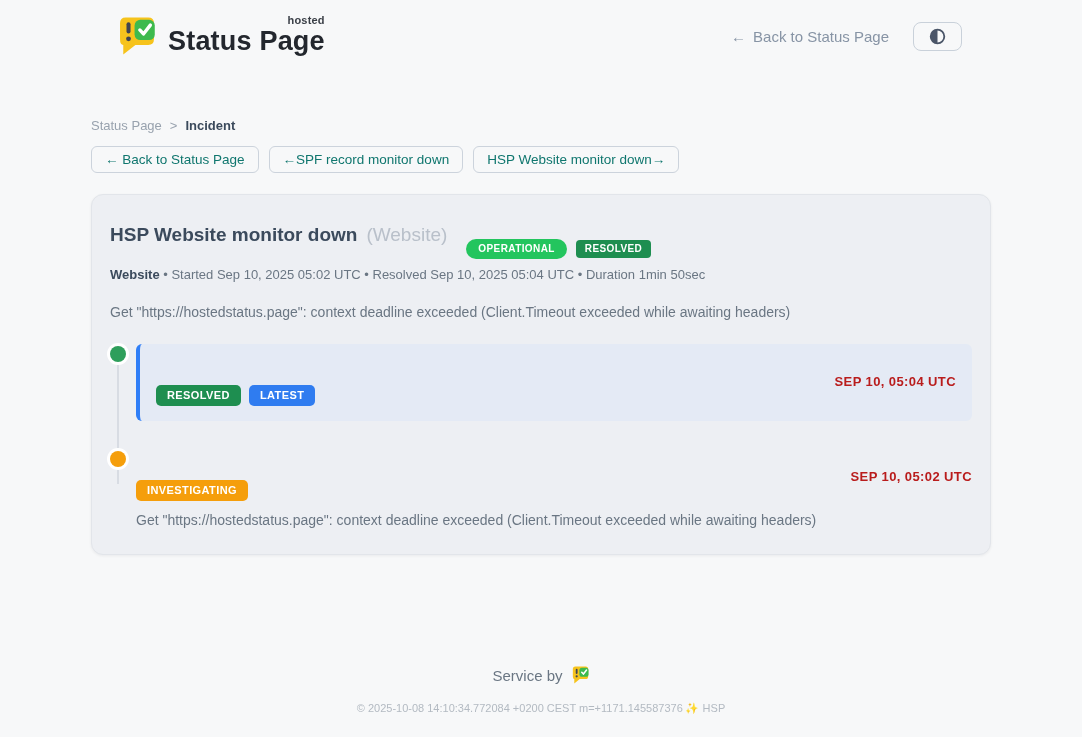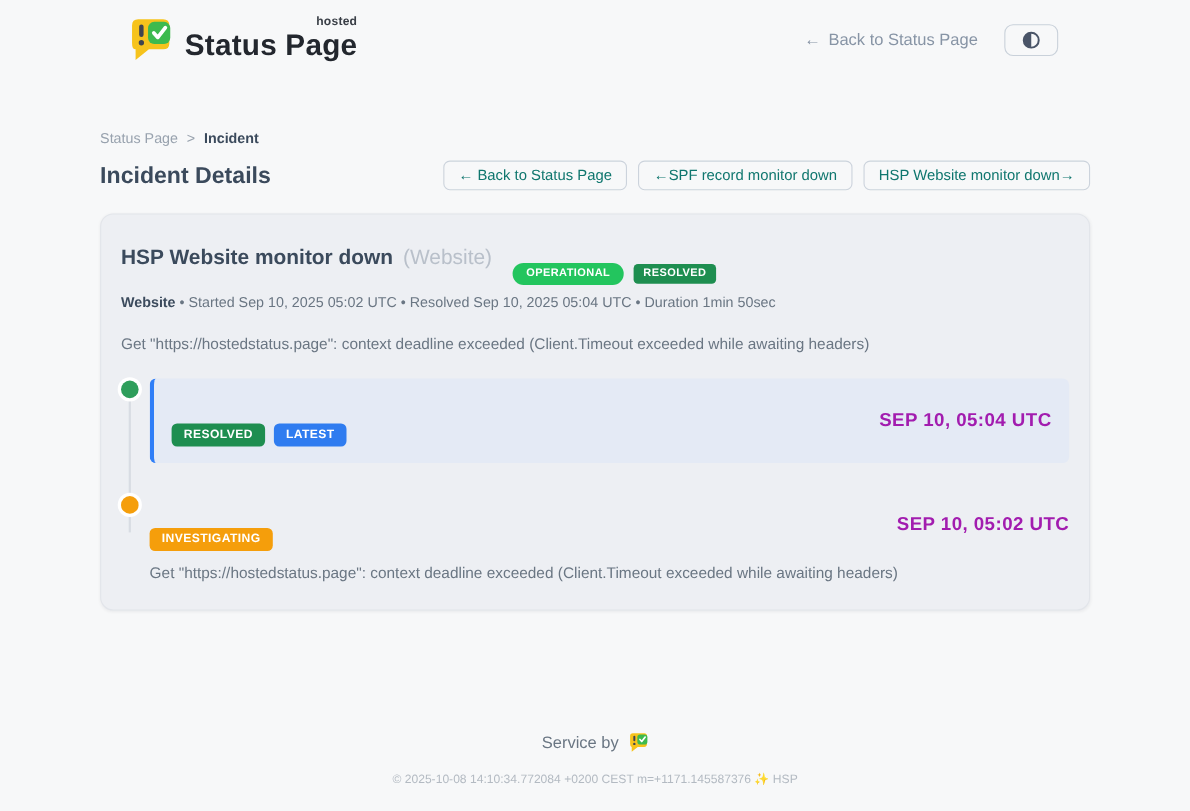--- a/index.html
+++ b/index.html
@@ -114,21 +114,21 @@
     background: #e4eaf5;
     border-left: 4px solid #2f7ef7;
     border-radius: 6px;
     padding: 13px 16px 15px;
   }
   .tl-body.plain { padding: 3px 0 0; }
   .tl-head { display: flex; align-items: center; gap: 8px; }
   .tl-head .badge { font-size: 11px; padding: 5px 11px; border-radius: 5px; }
   .tl-time {
     margin-left: auto;
-    font-size: 17px; font-weight: 600; color: #a21caf; letter-spacing: 0.4px;
+    font-size: 13px; font-weight: 600; color: #b91c1c; letter-spacing: 0.4px;
   }
   .tl-msg { margin-top: 11px; font-size: 14px; color: #6a7683; }
 
   
   .footer { margin-top: auto; text-align: center; padding-bottom: 22px; }
   .powered {
     display: inline-flex; align-items: center; gap: 8px;
     font-size: 15px; color: #6a7683; text-decoration: none; cursor: pointer;
   }
   .copyright { margin-top: 17px; font-size: 11px; color: #b3bac2; }
@@ -172,21 +172,20 @@
 
   <main class="container">
 
     <nav class="breadcrumb">
       <a>Status Page</a>
       <span>&gt;</span>
       <span class="crumb-current">Incident</span>
     </nav>
 
     <div class="title-row">
-      <h1 class="page-title">Incident Details</h1>
       <div class="nav-buttons">
         <button>← Back to Status Page</button>
         <button>←SPF record monitor down</button>
         <button>HSP Website monitor down→</button>
       </div>
     </div>
 
     <section class="card">
 
       <div class="card-title-row">

